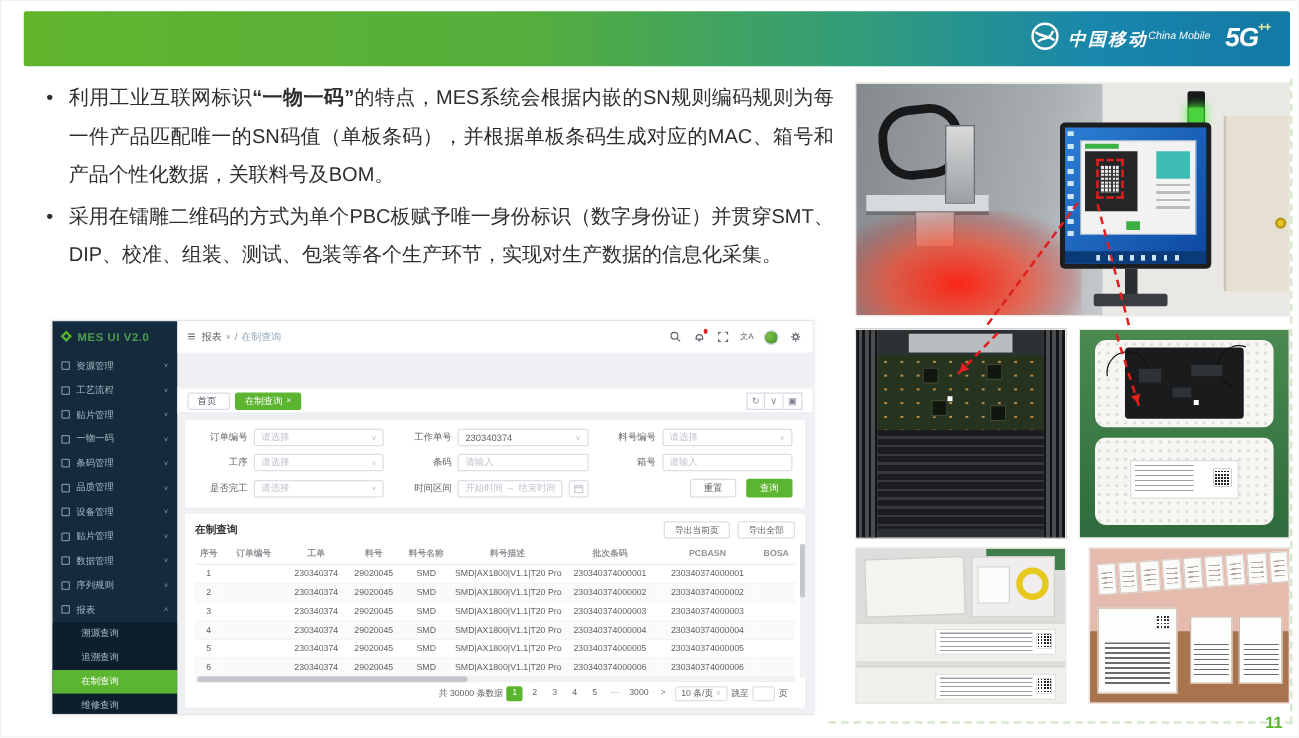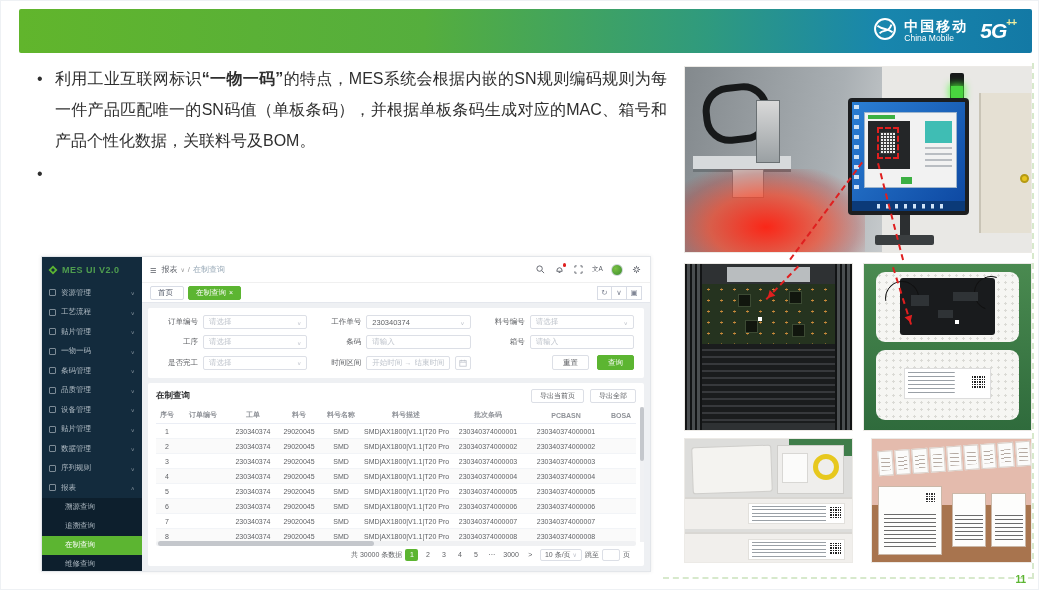--- a/index.html
+++ b/index.html
@@ -11,21 +11,21 @@
   .deco-r { position:absolute; right:4px; top:62px; bottom:10px; border-right:2px dashed #d7e9cc; z-index:1;}
   .deco-b { position:absolute; right:4px; left:662px; bottom:10px; border-bottom:2px dashed #d7e9cc; z-index:1;}
 
   
   .hdr { position:absolute; left:18px; top:8px; width:1013px; height:44px; border-radius:2px;
          background:linear-gradient(90deg,#61b52c 0%,#55ae3d 40%,#2f9a7e 68%,#1886ad 85%,#1379a5 100%);
          display:flex; align-items:center; }
   .hdr-title { color:#fff; font-weight:bold; font-size:22px; letter-spacing:1px; padding-left:12px; white-space:nowrap; }
   .brand { margin-left:auto; display:flex; align-items:center; gap:12px; padding-right:16px; }
   .cm { display:flex; align-items:center; gap:6px; }
-  .cm-txt { display:flex; flex-direction:column; line-height:1.05; color:#fff; }
+  .cm-txt { display:flex; flex-direction:row; line-height:1.05; color:#fff;font-style:italic; }
   .cm-zh { font-size:14px; font-weight:bold; letter-spacing:2px;}
   .cm-en { font-size:8.5px; }
   .fiveg { color:#fff; font-style:italic; font-weight:bold; font-size:21px; letter-spacing:-1px; position:relative;}
   .fiveg sup { font-size:10px; font-style:normal; color:#f3f0a0; letter-spacing:-1px; position:relative; top:-4px;}
 
   
   .bullets { position:absolute; left:30px; top:62px; width:636px; color:#2e2e2e; font-size:16px; line-height:31px; text-align:justify;}
   .bullet { position:relative; padding-left:24px; margin-bottom:2px;}
   .bullet .dot { position:absolute; left:6px; top:0; }
   .bullet b { font-weight:bold; }
@@ -50,21 +50,21 @@
   .bc .bc-caret { font-size:6px; color:#999;}
   .bc .sep { color:#999; }
   .bc .cur { color:#97a8b6; }
   .tb-icons { margin-left:auto; display:flex; align-items:center; gap:8px;}
   .tb-ic { width:11px; height:11px; position:relative; display:flex; align-items:center; justify-content:center; color:#5a5e66; cursor:pointer;}
   .tb-ic svg { display:block; }
   .dot-red { position:absolute; right:-1px; top:-1px; width:3.5px; height:3.5px; border-radius:50%; background:#e02020;}
   .avatar { width:12px; height:12px; border-radius:50%; background:radial-gradient(circle at 35% 35%,#7ac143,#3c8d2f); border:1px solid #cfd6dc;}
   .trans { font-size:6.5px; color:#5a5e66; white-space:nowrap;}
 
-  .tabbar { height:21px; background:#fff; border-top:1px solid #f0f0f0; border-bottom:1px solid #e4e7ed; display:flex; align-items:center; padding:0 8px; gap:4px; flex-shrink:0;}
+  .tabbar { height:21px; background:#fff; border-top:1px solid #f0f0f0; border-bottom:1px solid #e4e7ed; display:flex; align-items:center; padding:0 8px; gap:4px; flex-shrink:0;margin-top:28px;}
   .tab { height:14px; line-height:12px; border:1px solid #d8dce5; border-radius:2px; background:#fff; color:#495060; font-size:7.5px; padding:0 7px; display:flex; align-items:center; gap:3px; cursor:pointer;}
   .tab.active { background:#5cb531; border-color:#5cb531; color:#fff;}
   .tab .x { font-size:7px; }
   .tab-tools { margin-left:auto; display:flex; }
   .tab-tool { width:15px; height:14px; border:1px solid #d8dce5; display:flex; align-items:center; justify-content:center; font-size:7.5px; color:#808695; background:#fff; cursor:pointer;}
   .tab-tool + .tab-tool { border-left:none; }
 
   .content { flex:1; min-height:0; padding:5px 6px; display:flex; flex-direction:column; gap:5px; position:relative;}
   .card { background:#fff; border-radius:2px; }
   .fcard { padding:7px 10px 8px; flex-shrink:0;}
@@ -199,21 +199,21 @@
   .p5-bars { position:absolute; left:8%; bottom:8%; width:84%; height:52%;
              background:repeating-linear-gradient(180deg,#6b6b6b 0 1px,transparent 1px 4px);}
   .p5-qr2 { position:absolute; right:8%; top:8%; width:11px; height:11px; background:#333;
             background-image:repeating-linear-gradient(0deg,#fff 0 1px,transparent 1px 2.5px),repeating-linear-gradient(90deg,#fff 0 1px,transparent 1px 2.5px);}
 
   
   .rdl { position:absolute; border-top:2px dashed #e01f1f; transform-origin:0 0; z-index:6;}
   .rdl.arrow::after { content:""; position:absolute; right:-2px; top:-5px; width:0; height:0;
                       border:4px solid transparent; border-left:7px solid #e01f1f;}
 
-  .pageno { position:absolute; right:12px; bottom:4px; color:#5cb531; font-weight:bold; font-size:10px; z-index:7;}
+  .pageno { position:absolute; right:12px; bottom:4px; color:#5cb531; font-weight:bold; font-size:13px; z-index:7;}
 </style>
 </head>
 <body>
 
 <div id="slide">
 
   <div class="deco-r"></div>
   <div class="deco-b"></div>
 
   <div class="hdr">
@@ -233,21 +233,21 @@
       </div>
       <div class="fiveg"><span>5G</span><sup>++</sup></div>
     </div>
   </div>
 
   <div class="bullets">
     <div class="bullet" style="">
       <span class="dot">•</span><span>利用工业互联网标识</span><b>“一物一码”</b><span>的特点，MES系统会根据内嵌的SN规则编码规则为每一件产品匹配唯一的SN码值（单板条码），并根据单板条码生成对应的MAC、箱号和产品个性化数据，关联料号及BOM。</span>
     </div>
       <div class="bullet" style="">
-      <span class="dot">•</span><b></b><span></span>
+      <span class="dot">•</span><span>采用在镭雕二维码的方式为单个PBC板赋予唯一身份标识（数字身份证）并贯穿SMT、DIP、校准、组装、测试、包装等各个生产环节，实现对生产数据的信息化采集。</span><b></b><span></span>
     </div>
   </div>
 
   <div class="mes">
 
     <div class="sb">
       <div class="sb-logo">
         <span>
           <svg width="10" height="10" viewBox="0 0 10 10">
               <rect x="1.8" y="1.8" width="6.4" height="6.4" transform="rotate(45 5 5)" fill="#5cb531"></rect>

